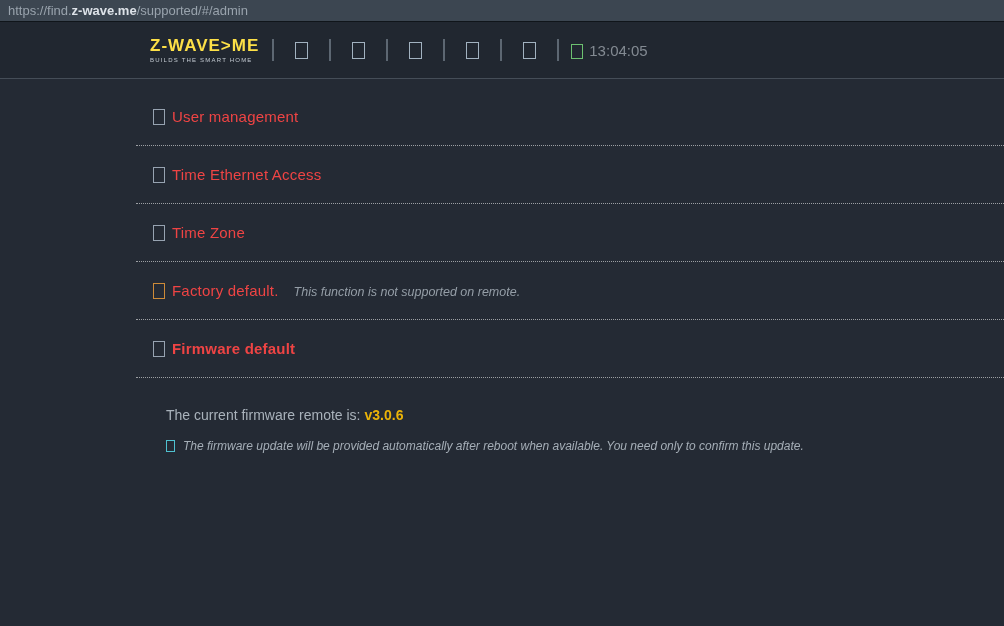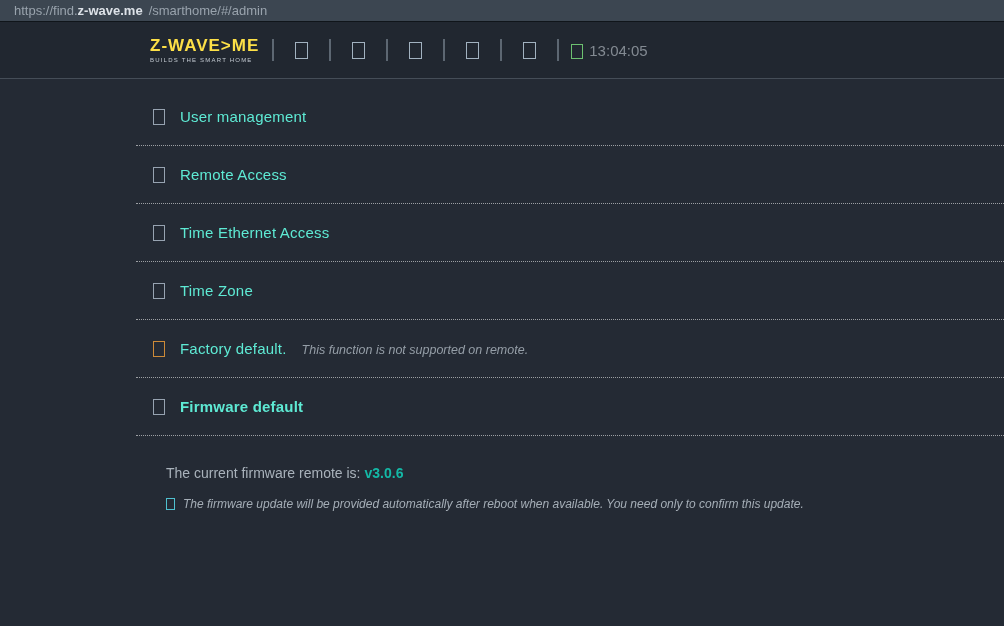--- a/index.html
+++ b/index.html
@@ -8,21 +8,21 @@
     background:#242a34;
     font-family:"Liberation Sans",sans-serif;
     -webkit-font-smoothing:antialiased;
   }
   
   .url-bar{
     height:22px;background:#3c4651;display:flex;align-items:center;
     padding-left:8px;font-size:13px;border-bottom:1px solid #10151a;
     box-sizing:border-box;
   }
-  .url-prefix,.url-path{color:#99a3ad;margin-left:6px;}
+  .url-prefix,.url-path{color:#99a3ad;}
   .url-domain{color:#dde2e8;font-weight:bold;}
   
   .app-header{
     height:56px;background:#212730;border-bottom:1px solid #454d57;
     display:flex;align-items:center;box-sizing:content-box;
   }
   .logo{margin-left:150px;flex:none;cursor:pointer;}
   .logo-title{color:#fde047;font-weight:bold;font-size:17px;letter-spacing:1px;line-height:1;white-space:nowrap;}
   .logo-tagline{color:#c3cad1;font-size:6px;letter-spacing:1.2px;margin-top:3px;white-space:nowrap;}
   .nav{display:flex;align-items:center;margin-left:13px;}
@@ -33,39 +33,39 @@
   .clock-glyph{width:12px;height:15px;border:1.5px solid #6cc070;margin-right:6px;}
   .clock-time{color:#838a92;font-size:15px;}
   
   .menu{padding-top:9px;}
   .menu-row{
     height:58px;margin-left:136px;box-sizing:border-box;
     border-bottom:1px dotted rgba(255,255,255,0.55);
     display:flex;align-items:center;cursor:pointer;
   }
   .row-glyph{width:12px;height:16px;border:1.2px solid #97a3b1;margin-left:17px;}
-  .row-label{margin-left:15px;font-size:15px;color:#5eead4;letter-spacing:0.2px;white-space:nowrap;}
+  .row-label{margin-left:7px;font-size:15px;color:#ef4444;letter-spacing:0.2px;white-space:nowrap;}
   .menu-row.bold .row-label{font-weight:bold;}
   .row-note{font-style:italic;font-size:12.5px;color:#959ea7;margin-left:15px;padding-top:2px;white-space:nowrap;}
   .row-note:empty{display:none;}
   
   .firmware{margin-left:166px;padding-top:29px;}
   .fw-version{font-size:14px;color:#a9b2bb;}
-  .fw-version b{color:#14b8a6;margin-left:4px;margin-top:6px;}
+  .fw-version b{color:#eab308;margin-left:4px;margin-top:6px;}
   .fw-note{display:flex;align-items:center;margin-top:16px;}
   .note-glyph{width:9px;height:12px;border:1px solid #4fc1d0;margin-right:8px;}
   .fw-note-text{font-style:italic;font-size:12px;color:#a5aeb7;white-space:nowrap;}
 </style>
 </head>
 <body>
 
 <div class="url-bar">
   <span class="url-prefix">https://find.</span>
     <span class="url-domain">z-wave.me</span>
-    <span class="url-path">/smarthome/#/admin</span>
+    <span class="url-path">/supported/#/admin</span>
 </div>
 
 <header class="app-header">
   <div class="logo">
     <div class="logo-title">Z-WAVE&gt;ME</div>
     <div class="logo-tagline">BUILDS THE SMART HOME</div>
   </div>
   <nav class="nav" id="nav">
       <span class="nav-divider"></span>
       <span class="glyph-box nav-glyph" style="border-color: rgb(162, 178, 192);"></span>
@@ -82,25 +82,20 @@
   <div class="clock">
     <span class="glyph-box clock-glyph" id="clock-icon" style="border-color: rgb(108, 192, 112);"></span>
     <span class="clock-time">13:04:05</span>
   </div>
 </header>
 
 <main class="menu" id="menu">
     <div class="menu-row">
     <span class="glyph-box row-glyph" style="border-color: rgb(151, 163, 177);"></span>
     <span class="row-label">User management</span>
-
-  </div>
-    <div class="menu-row">
-    <span class="glyph-box row-glyph" style="border-color: rgb(151, 163, 177);"></span>
-    <span class="row-label">Remote Access</span>
 
   </div>
     <div class="menu-row">
     <span class="glyph-box row-glyph" style="border-color: rgb(151, 163, 177);"></span>
     <span class="row-label">Time Ethernet Access</span>
 
   </div>
     <div class="menu-row">
     <span class="glyph-box row-glyph" style="border-color: rgb(151, 163, 177);"></span>
     <span class="row-label">Time Zone</span>

